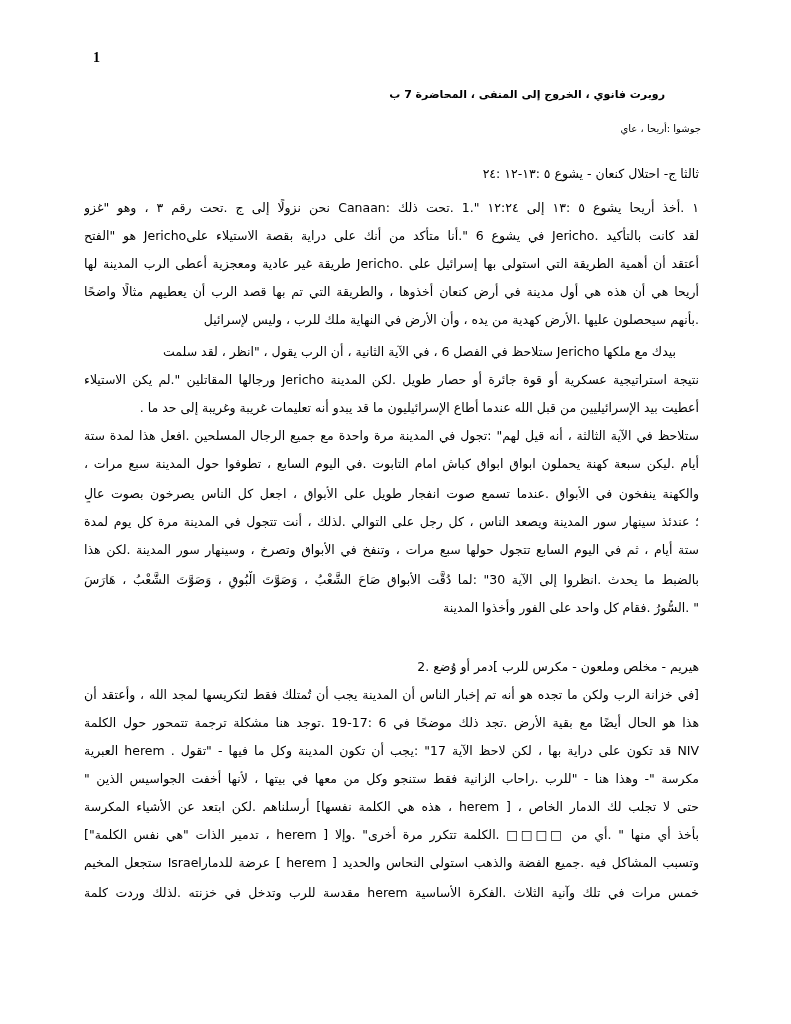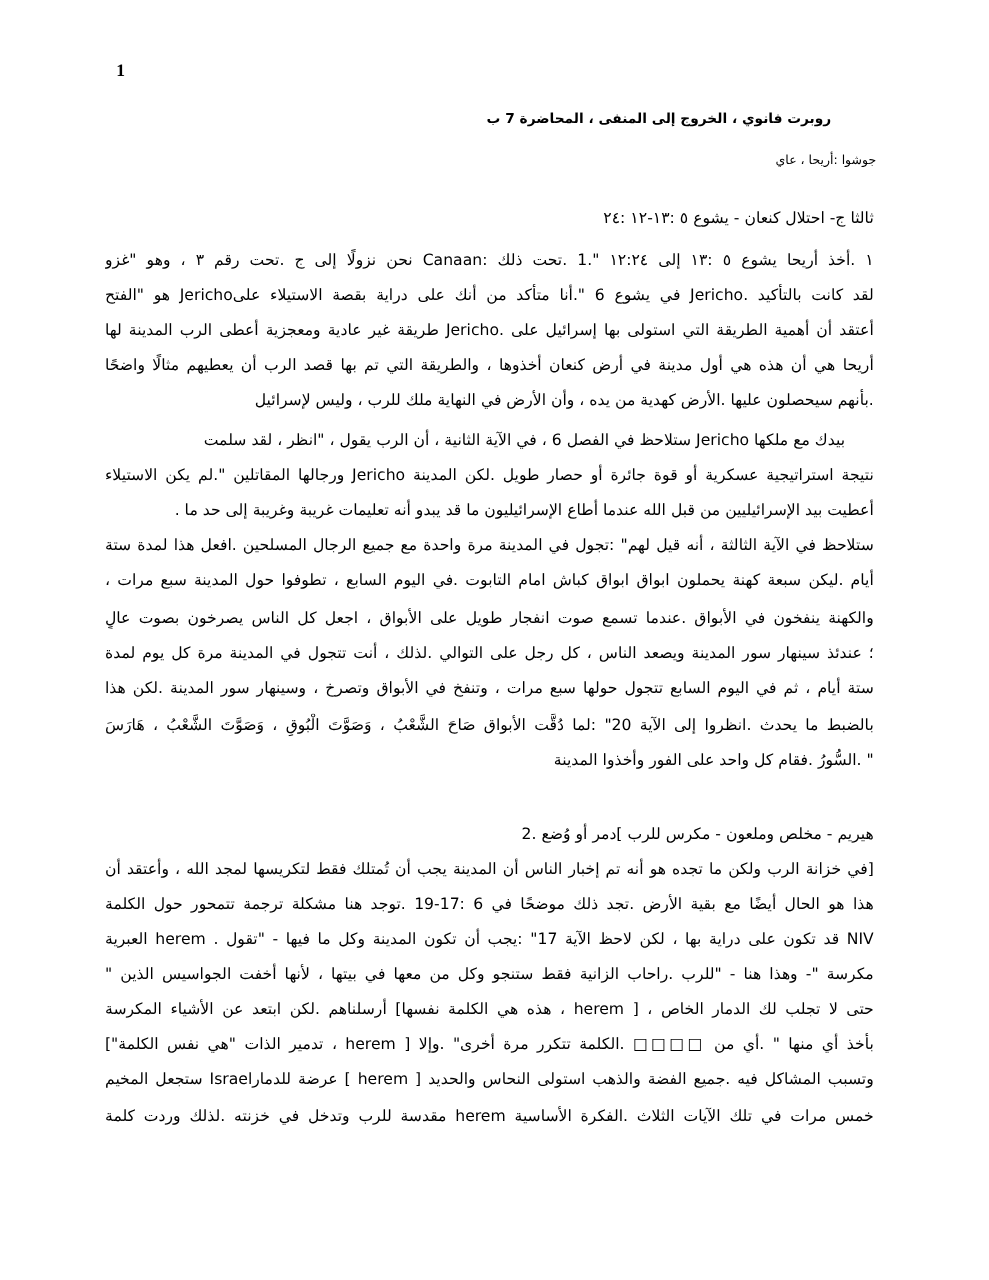--- a/index.html
+++ b/index.html
@@ -40,25 +40,25 @@
   <div class="body-line justify" style="top:283px;">أريحا هي أن هذه هي أول مدينة في أرض كنعان أخذوها ، والطريقة التي تم بها قصد الرب أن يعطيهم مثالًا واضحًا</div>
   <div class="body-line" style="top:311px; right:92px;">.بأنهم سيحصلون عليها .الأرض كهدية من يده ، وأن الأرض في النهاية ملك للرب ، وليس لإسرائيل</div>
   <div class="body-line" style="top:343px; right:115px;">بيدك مع ملكها Jericho ستلاحظ في الفصل 6 ، في الآية الثانية ، أن الرب يقول ، "انظر ، لقد سلمت</div>
   <div class="body-line justify" style="top:371px;">نتيجة استراتيجية عسكرية أو قوة جائرة أو حصار طويل .لكن المدينة Jericho ورجالها المقاتلين ".لم يكن الاستيلاء</div>
   <div class="body-line" style="top:399px; right:92px;">أعطيت بيد الإسرائيليين من قبل الله عندما أطاع الإسرائيليون ما قد يبدو أنه تعليمات غريبة وغريبة إلى حد ما .</div>
   <div class="body-line justify" style="top:427px;">ستلاحظ في الآية الثالثة ، أنه قيل لهم" :تجول في المدينة مرة واحدة مع جميع الرجال المسلحين .افعل هذا لمدة ستة</div>
   <div class="body-line justify" style="top:455px;">أيام .ليكن سبعة كهنة يحملون ابواق ابواق كباش امام التابوت .في اليوم السابع ، تطوفوا حول المدينة سبع مرات ،</div>
   <div class="body-line justify" style="top:485px;">والكهنة ينفخون في الأبواق .عندما تسمع صوت انفجار طويل على الأبواق ، اجعل كل الناس يصرخون بصوت عالٍ</div>
   <div class="body-line justify" style="top:513px;">؛ عندئذ سينهار سور المدينة ويصعد الناس ، كل رجل على التوالي .لذلك ، أنت تتجول في المدينة مرة كل يوم لمدة</div>
   <div class="body-line justify" style="top:541px;">ستة أيام ، ثم في اليوم السابع تتجول حولها سبع مرات ، وتنفخ في الأبواق وتصرخ ، وسينهار سور المدينة .لكن هذا</div>
-  <div class="body-line justify" style="top:571px;">بالضبط ما يحدث .انظروا إلى الآية 20" :لما دُقَّت الأبواق صَاحَ الشَّعْبُ ، وَصَوَّتَ الْبُوقِ ، وَصَوَّتَ الشَّعْبُ ، هَارَسَ</div>
+  <div class="body-line justify" style="top:571px;">بالضبط ما يحدث .انظروا إلى الآية 30" :لما دُقَّت الأبواق صَاحَ الشَّعْبُ ، وَصَوَّتَ الْبُوقِ ، وَصَوَّتَ الشَّعْبُ ، هَارَسَ</div>
   <div class="body-line" style="top:599px; right:92px;">" .السُّورُ .فقام كل واحد على الفور وأخذوا المدينة</div>
 
   <div class="body-line" style="top:658px; right:92px;">هيريم - مخلص وملعون - مكرس للرب ]دمر أو وُضع .2</div>
   <div class="body-line justify" style="top:686px;">[في خزانة الرب ولكن ما تجده هو أنه تم إخبار الناس أن المدينة يجب أن تُمتلك فقط لتكريسها لمجد الله ، وأعتقد أن</div>
   <div class="body-line justify" style="top:714px;">هذا هو الحال أيضًا مع بقية الأرض .تجد ذلك موضحًا في 6 :17-19 .توجد هنا مشكلة ترجمة تتمحور حول الكلمة</div>
   <div class="body-line justify" style="top:742px;">NIV قد تكون على دراية بها ، لكن لاحظ الآية 17" :يجب أن تكون المدينة وكل ما فيها - "تقول . herem العبرية</div>
   <div class="body-line justify" style="top:770px;">مكرسة "- وهذا هنا - "للرب .راحاب الزانية فقط ستنجو وكل من معها في بيتها ، لأنها أخفت الجواسيس الذين "</div>
   <div class="body-line justify" style="top:798px;">حتى لا تجلب لك الدمار الخاص ، [ herem ، هذه هي الكلمة نفسها] أرسلناهم .لكن ابتعد عن الأشياء المكرسة</div>
   <div class="body-line justify" style="top:826px;">بأخذ أي منها " .أي من □□□□ .الكلمة تتكرر مرة أخرى" .وإلا [ herem ، تدمير الذات "هي نفس الكلمة"]</div>
   <div class="body-line justify" style="top:854px;">وتسبب المشاكل فيه .جميع الفضة والذهب استولى النحاس والحديد [ herem ] عرضة للدمارIsrael ستجعل المخيم</div>
-  <div class="body-line justify" style="top:884px;">خمس مرات في تلك الآيات الثلاث .الفكرة الأساسية herem مقدسة للرب وتدخل في خزنته .لذلك وردت كلمة</div>
+  <div class="body-line justify" style="top:884px;">خمس مرات في تلك وآنية الثلاث .الفكرة الأساسية herem مقدسة للرب وتدخل في خزنته .لذلك وردت كلمة</div>
 </div>
 
 </body></html>

